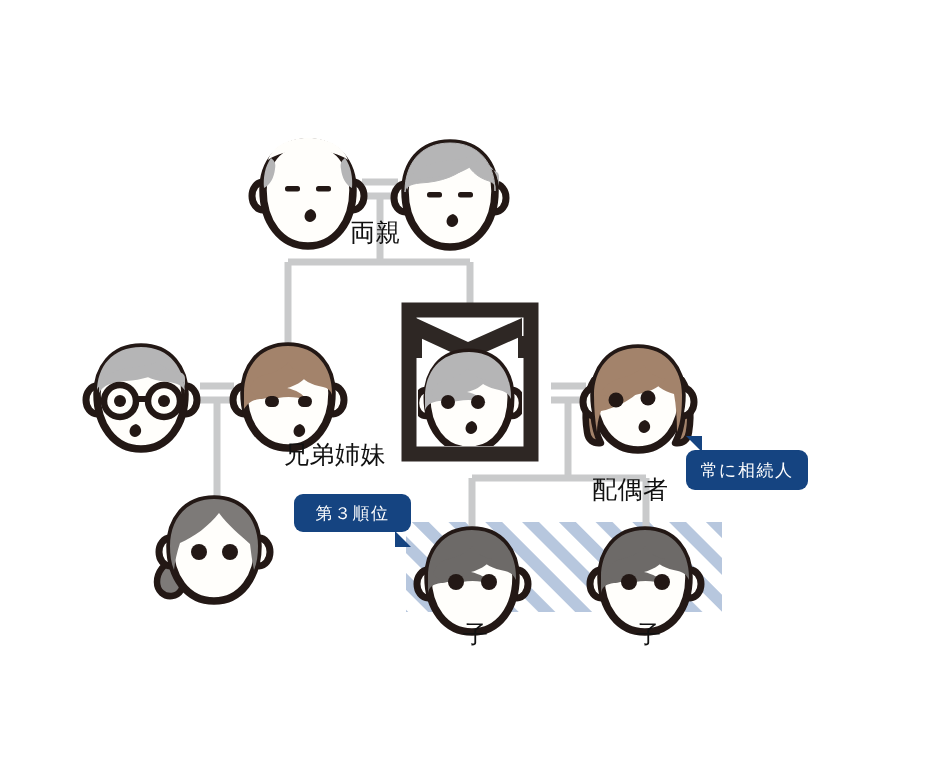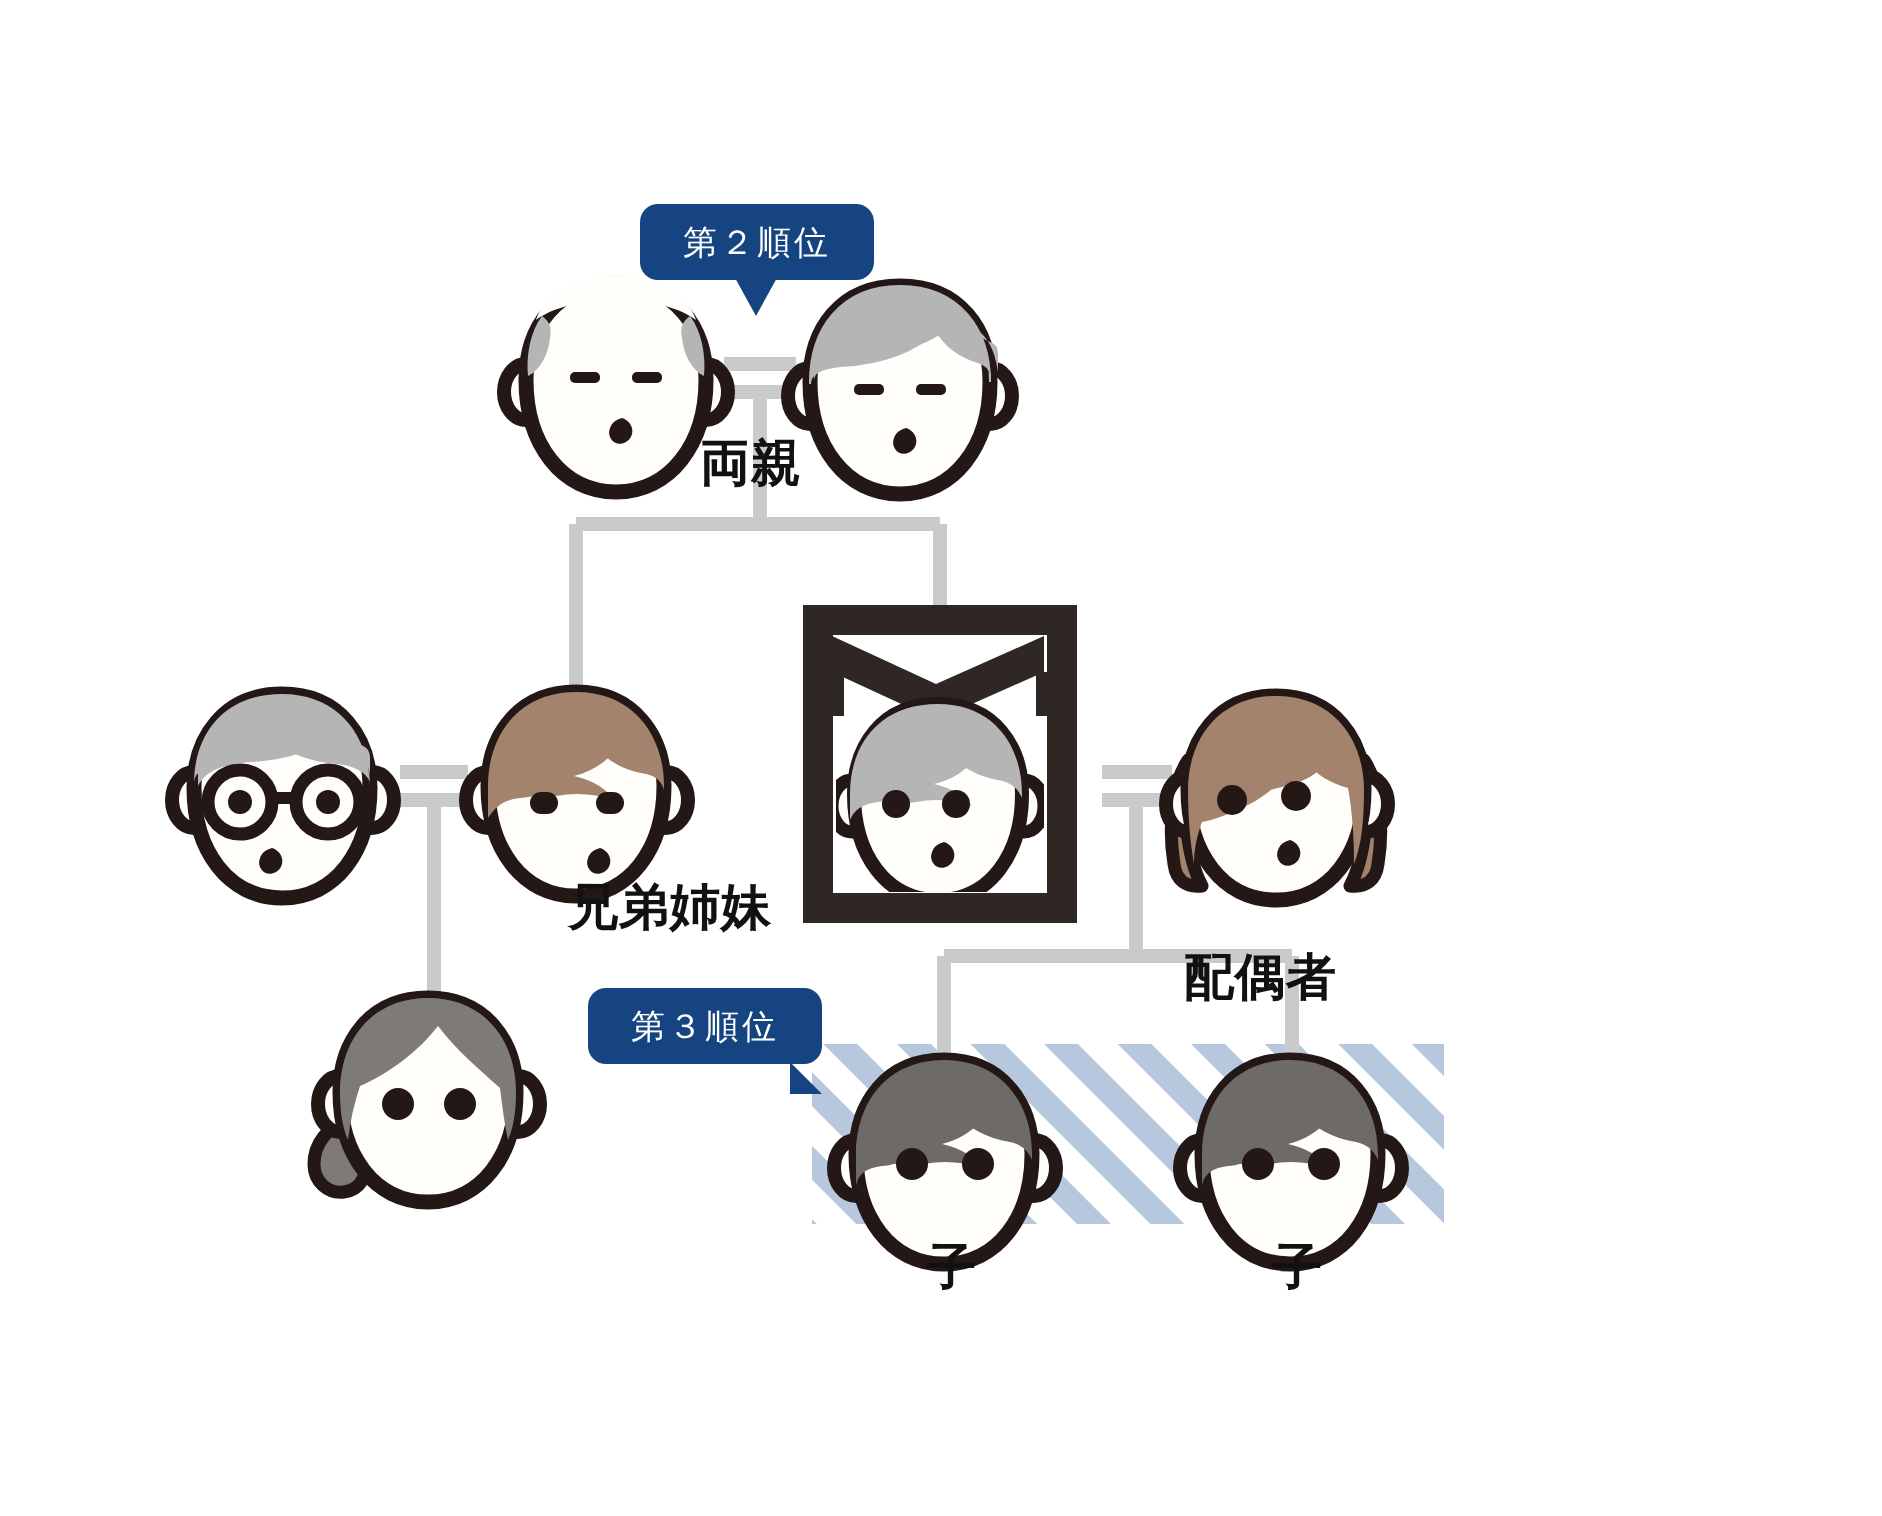--- a/index.html
+++ b/index.html
@@ -19,21 +19,21 @@
   }
   #tree-svg {
     position: absolute;
     left: 0;
     top: 0;
     width: 941px;
     height: 758px;
   }
   .label {
     position: absolute;
-    font-weight: bold;
+    font-weight: normal;
     color: #111111;
     white-space: nowrap;
     letter-spacing: 0.5px;
     font-size: 25px;
     line-height: 1;
   }
   .badge {
     position: absolute;
     background: #154481;
     color: #ffffff;
@@ -276,25 +276,25 @@
   <div class="label" style="left:350px; top:220px;">両親</div>
 
   <div class="label" style="left:240px; top:442px;margin-left:44px;">兄弟姉妹</div>
 
   <div class="label" style="left:592px; top:442px;margin-top:35px;">配偶者</div>
 
   <div class="label" style="left:463px; top:622px;">子</div>
 
   <div class="label" style="left:636px; top:622px;">子</div>
 
-  <div class="badge" style="left:320px; top:102px; width:117px; height:38px;">
-    <span>第２順位</span>
-    <span class="badge-tail tail-down" style="left:47px; top:36px;"></span>
-  </div>
 
   <div class="badge" style="left:294px; top:494px; width:117px; height:38px;">
     <span>第３順位</span>
     <span class="badge-tail tail-corner-br" style="left:101px; top:37px;"></span>
   </div>
 
+  <div class="badge" style="left:686px; top:450px; width:122px; height:40px;">
+    <span>常に相続人</span>
+    <span class="badge-tail tail-corner-tl" style="left:0px; top:-14px;"></span>
+  </div>
 
 
 </div>
 
 </body></html>

